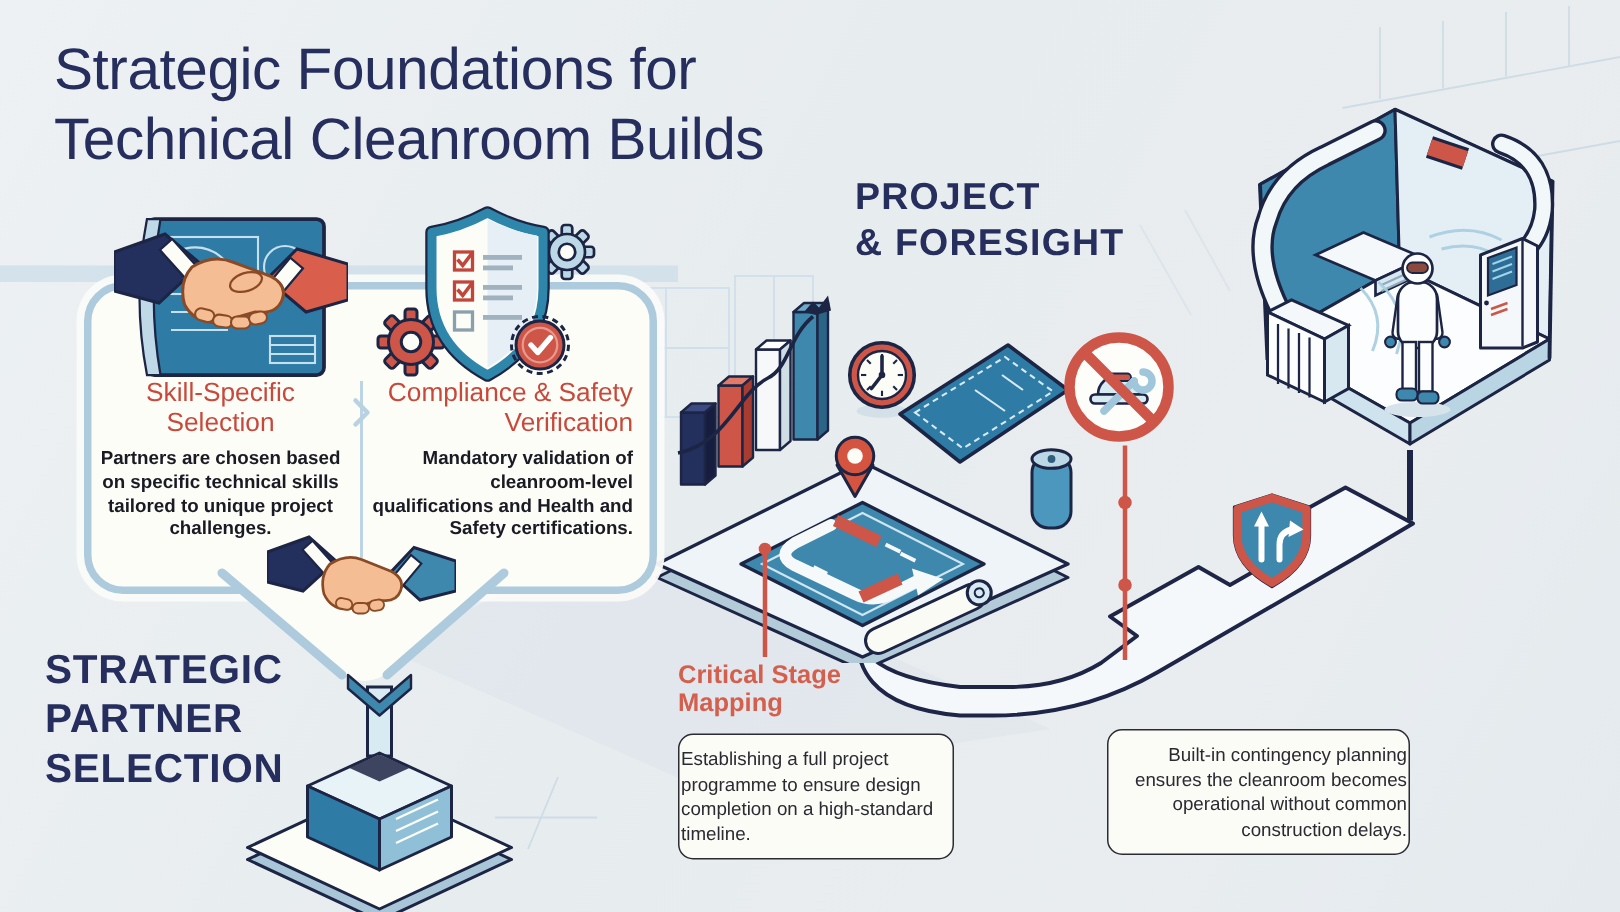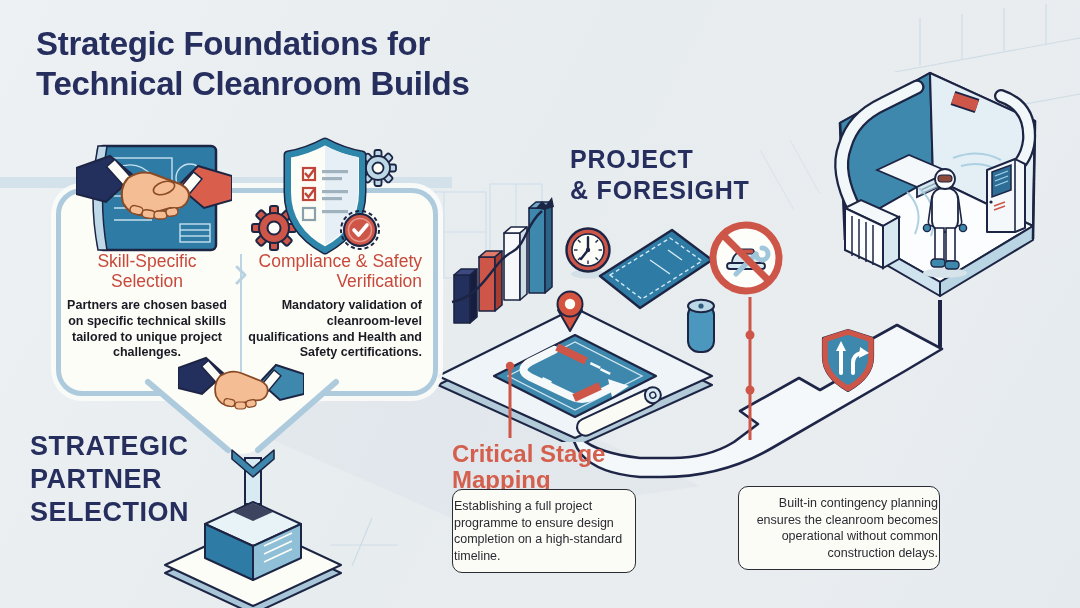--- a/index.html
+++ b/index.html
@@ -4,41 +4,41 @@
 <style>
   html,body{margin:0;padding:0;background:#c9ced4;}
   #stage{
     position:relative;width:1080px;height:608px;overflow:hidden;
     font-family:"Liberation Sans", sans-serif;
     background:linear-gradient(118deg,#edf1f4 0%,#e7ecef 45%,#e9edf0 75%,#e4eaee 100%);
   }
   .abs{position:absolute;}
   .title{
     left:36px;top:24px;width:540px;
-    font-size:33px;font-weight:bold;color:#262e5e;line-height:1.2;letter-spacing:-0.3px;
+    font-size:39px;font-weight:normal;color:#262e5e;line-height:1.2;letter-spacing:-0.3px;
   }
   .band{left:0;top:177px;width:452px;height:11px;background:#cfdfe9;opacity:.85;}
   .bubble{
     left:56px;top:188px;width:372px;height:198px;
     background:#fdfdf7;border:5px solid #aecbdd;border-radius:26px;
     box-shadow:0 0 0 5px rgba(250,251,249,.95);
   }
   .card{position:absolute;text-align:center;}
   .card-left{left:64px;top:252px;width:166px;}
   .card-right{left:246px;top:252px;width:176px;text-align:right;}
   .card-heading{font-size:17.5px;font-weight:normal;color:#c8493c;line-height:1.12;margin-bottom:7px;}
   .card-body{font-size:12.5px;font-weight:bold;color:#191a24;line-height:1.26;}
   .divider{left:240px;top:254px;width:2px;height:118px;background:#bcd4e3;}
   .big-label{
     font-weight:bold;color:#262e5e;text-transform:uppercase;letter-spacing:.5px;
   }
   .label-left{left:30px;top:430px;width:230px;font-size:27px;line-height:1.22;}
-  .label-right{left:570px;top:144px;width:300px;font-size:25px;line-height:1.22;letter-spacing:.8px;}
+  .label-right{left:570px;top:116px;width:300px;font-size:25px;line-height:1.22;letter-spacing:.8px;}
   .callout-heading{
-    font-size:24px;font-weight:bold;color:#d45f4d;line-height:1.1;
+    font-size:17px;font-weight:bold;color:#d45f4d;line-height:1.1;
   }
   .co1{left:452px;top:441px;width:175px;}
   .co2{left:776px;top:444px;width:175px;margin-top:48px;}
   .desc-box{
     background:#fcfcf6;border:1.7px solid #2b2b33;border-radius:10px;
     padding:8px 1px;font-size:12.5px;color:#2a2a33;line-height:1.32;
   }
   .db1{left:452px;top:489px;width:180px;}
   .db2{left:738px;top:486px;width:198px;text-align:right;}
   svg{display:block;}

